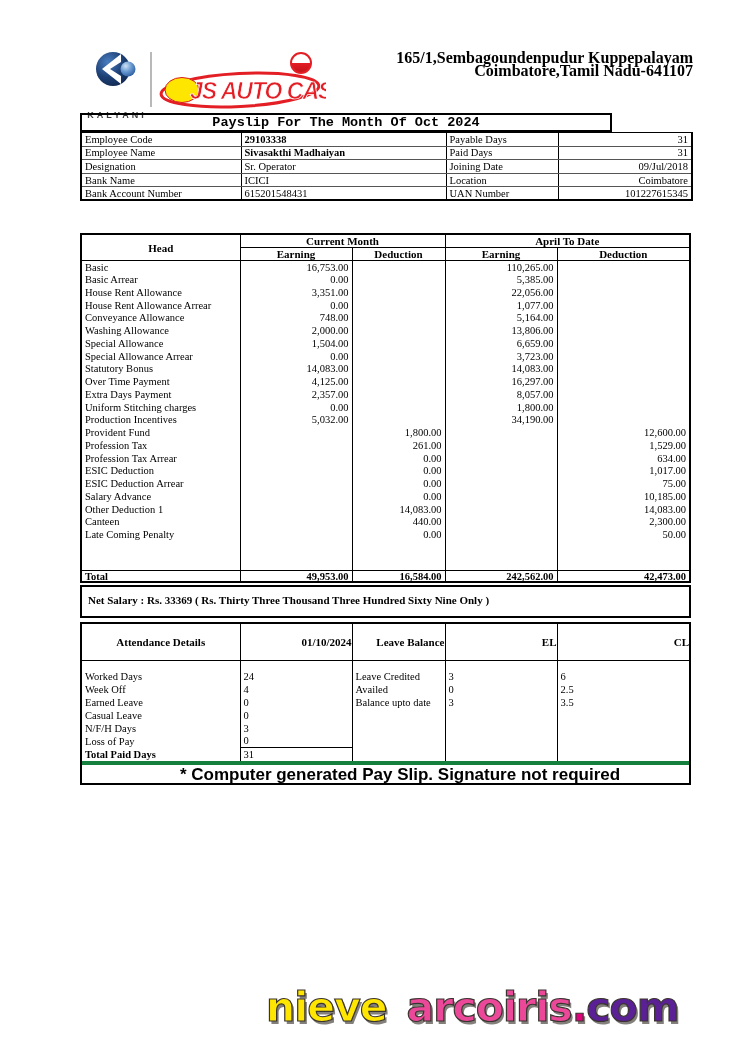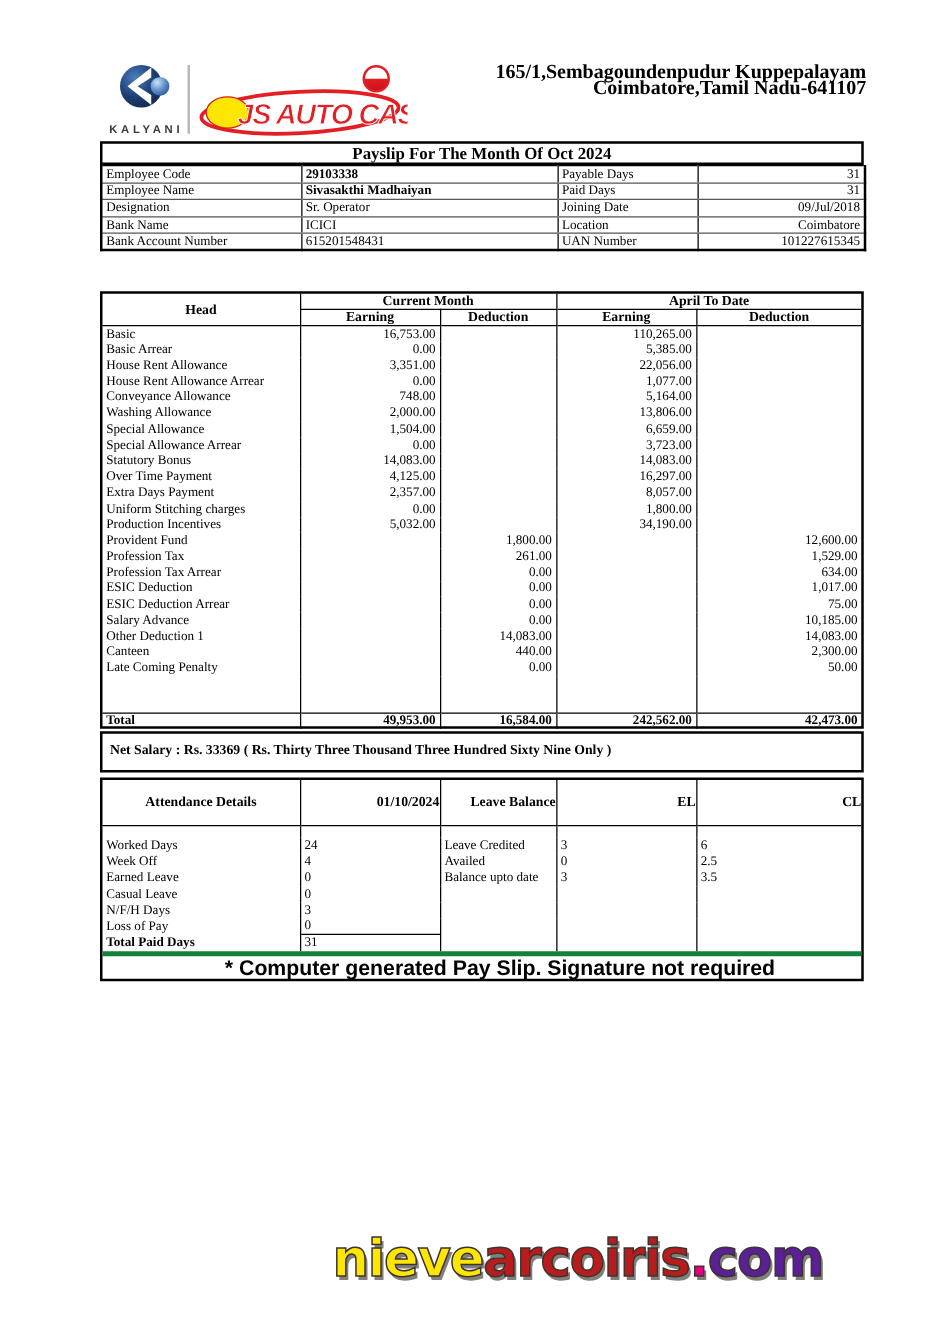--- a/index.html
+++ b/index.html
@@ -2,30 +2,30 @@
 <html><head>
 <meta charset="utf-8">
 <style>
   * { margin:0; padding:0; box-sizing:border-box; }
   html,body { width:750px; height:1061px; background:#ffffff; overflow:hidden; }
   body { position:relative; font-family:"Liberation Serif", serif; color:#000; }
 
   
   .logos { position:absolute; left:86px; top:50px; display:flex; align-items:flex-start; }
   .kalyani { width:62px; text-align:center; }
-  .kalyani-text { font-family:"Liberation Sans", sans-serif; font-weight:bold; font-size:9px; letter-spacing:3px; color:#3a3a3a; margin-top:1px; }
+  .kalyani-text { font-family:"Liberation Sans", sans-serif; font-weight:bold; font-size:9px; letter-spacing:3px; color:#3a3a3a; margin-top:14px; }
   .logo-divider { width:2px; height:55px; background:#b9b9b9; margin:2px 6px 0 2px; }
   .company { position:absolute; right:57px; top:51px; width:330px; text-align:right; font-weight:bold; }
   .company-name { font-size:11.5px; line-height:14px; }
   .company-addr { font-size:16px; line-height:13px; }
 
   
-  .title-box { position:absolute; left:80px; top:113px; width:611px; height:19px;
+  .title-box { position:absolute; left:80px; top:113px; width:532px; height:19px;
     border:2px solid #000; display:flex; align-items:center; justify-content:center;
-    font-family:Liberation Serif, serif; font-weight:bold; font-size:13.5px; }
+    font-family:Liberation Mono, monospace; font-weight:bold; font-size:13.5px; }
 
   
   table { border-collapse:collapse; table-layout:fixed; width:611px; }
   td, th { overflow:hidden; white-space:nowrap; }
 
   
   .emp-wrap { position:absolute; left:80px; top:132px; }
   .emp-table { border:2px solid #000; border-top:1px solid #000; }
   .emp-table td { height:13.6px; font-size:10.5px; padding:0 3px; border-bottom:1px solid #555; }
   .emp-table tr:last-child td { border-bottom:none; }
@@ -450,13 +450,13 @@
           <td class="vline"></td>
           <td class="vline"></td>
           <td class="vline"></td>
           <td class="vline"></td>
     </tr>
   </tbody>
     </table>
   <div class="att-footer">* Computer generated Pay Slip. Signature not required</div>
 </div>
 
-<div class="watermark"><span style="color: rgb(255, 230, 0);">nieve</span><span style="color: #b91c1c;">arcoiris</span><span style="color: rgb(229, 0, 126);">.</span><span style="color: rgb(91, 31, 150);">com</span></div>
+<div class="watermark"><span style="color: rgb(255, 230, 0);">nieve</span><span style="color: #ec4899; margin-left: 20px;">arcoiris</span><span style="color: rgb(229, 0, 126);">.</span><span style="color: rgb(91, 31, 150);">com</span></div>
 
 </body></html>

